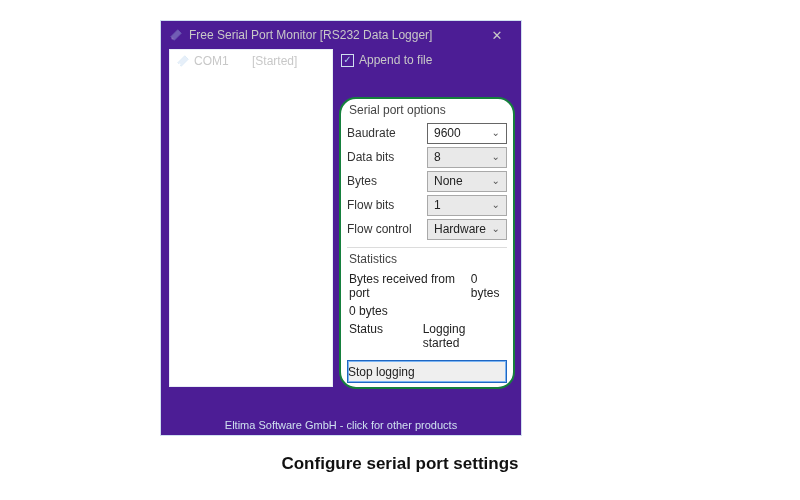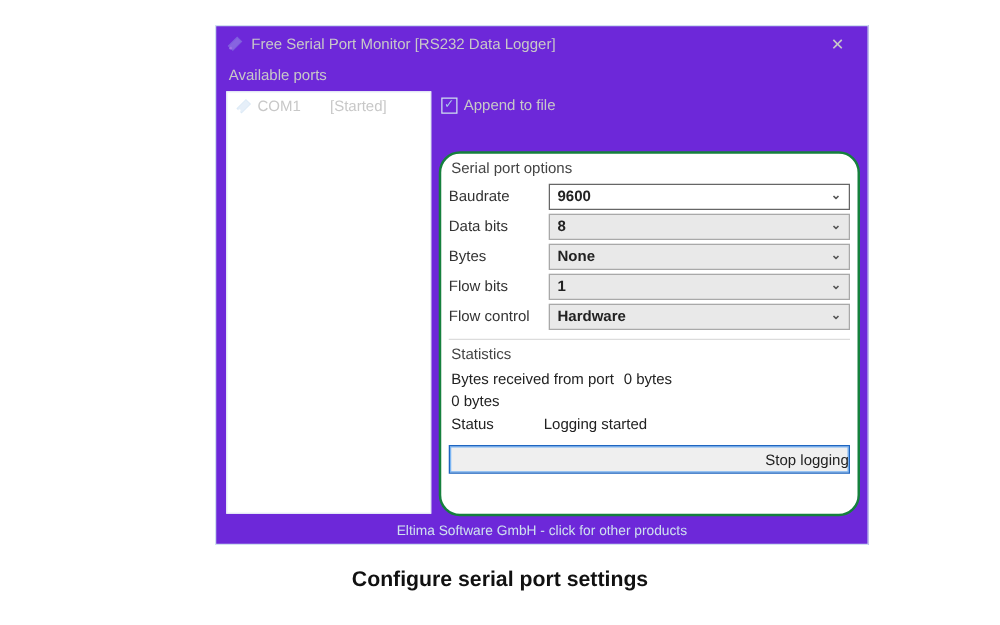--- a/index.html
+++ b/index.html
@@ -7,26 +7,26 @@
     margin: 0;
     width: 800px;
     height: 500px;
     font-family: "Segoe UI", Tahoma, sans-serif;
     font-size: 12px;
     background: #fff;
     position: relative;
   }
   .window {
     position: absolute;
-    left: 172px;
+    left: 160px;
     top: 20px;
-    width: 523px;
+    width: 362px;
     height: 416px;
     border: 1px solid #d0e0f0;
-    background: #6d28d9;
+    background: #4c1d95;
   }
   .titlebar {
     height: 28px;
     display: flex;
     align-items: center;
     padding: 0 8px;
     color: #c8c8c8;
     font-size: 12px;
   }
   .titlebar .app-icon {
@@ -150,21 +150,20 @@
     flex: 1;
     height: 21px;
     border: 1px solid #a9a9a9;
     background: #e9e9e9;
     display: flex;
     align-items: center;
     padding: 0 6px;
     font-size: 12px;
     position: relative;
     color: #222;
-    font-weight: bold;
   }
   .select.active {
     background: #fff;
     border-color: #666;
   }
   .select .chev {
     position: absolute;
     right: 6px;
     top: 50%;
     transform: translateY(-50%);
@@ -188,21 +187,21 @@
     display: flex;
     gap: 8px;
     margin-top: 8px;
   }
   .btn {
     height: 23px;
     border: 1px solid #a9a9a9;
     background: #efefef;
     display: flex;
     align-items: center;
-    justify-content: flex-end;
+    justify-content: flex-start;
     font-size: 12px;
     color: #222;
   }
   .btn-primary {
     flex: 1;
     border: 1px solid #1f66c1;
     box-shadow: inset 0 0 0 1px #7ab4f3;
   }
   .btn-help { width: 82px; }
 
@@ -236,21 +235,20 @@
     <span class="app-icon">
       <svg viewBox="0 0 16 16" width="14" height="14">
           <path d="M2 10 L10 2 L14 6 L6 14 Z" fill="#b8d4ef" stroke="#9ec3e6"></path>
           <circle cx="4" cy="12" r="1.2" fill="#fff"></circle>
         </svg>
     </span>
     <span class="titlebar-title">Free Serial Port Monitor [RS232 Data Logger]</span>
     <span class="titlebar-close">✕</span>
   </div>
 
-  <div class="avail-label">Available ports</div>
 
   <div class="body-row">
     <div class="ports-list">
       <div class="port-item">
         <span class="tag-icon">
           <svg viewBox="0 0 16 16" width="14" height="14">
               <path d="M2 10 L10 2 L14 6 L6 14 Z" fill="#b8d4ef" stroke="#9ec3e6"></path>
               <circle cx="4" cy="12" r="1.2" fill="#fff"></circle>
             </svg>
         </span>

